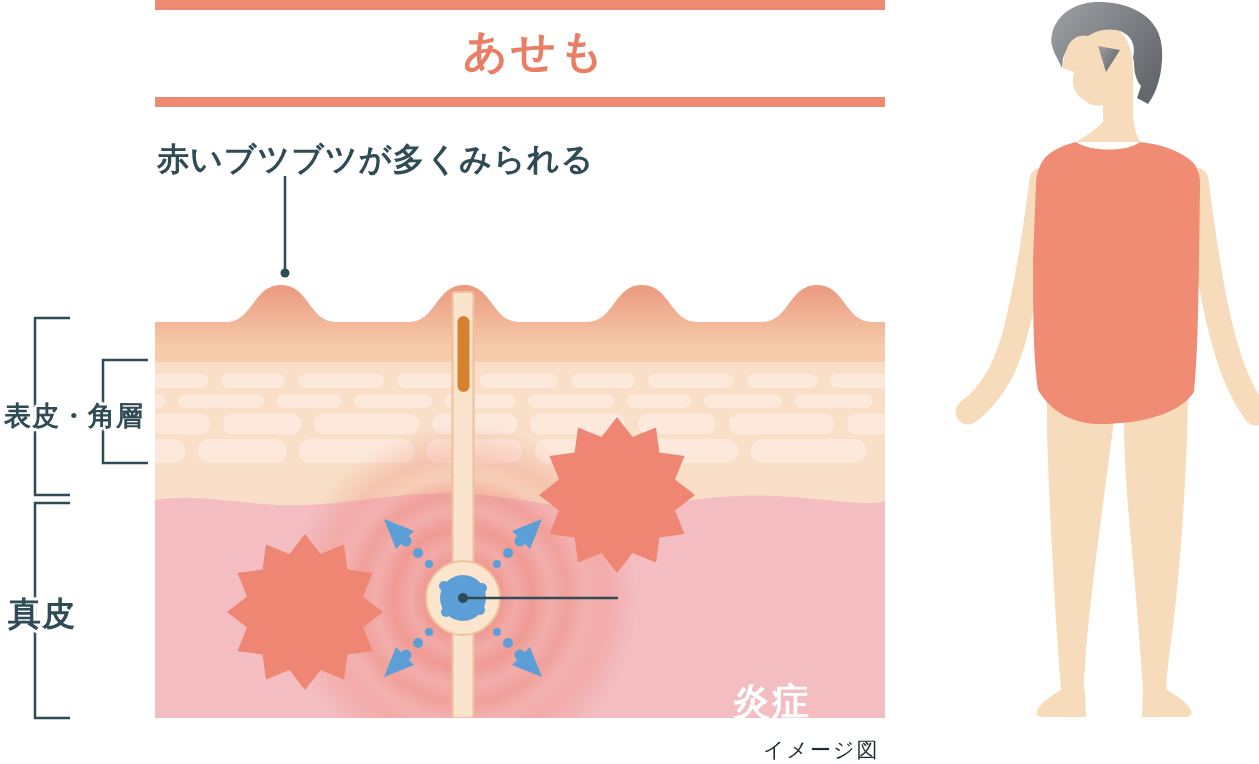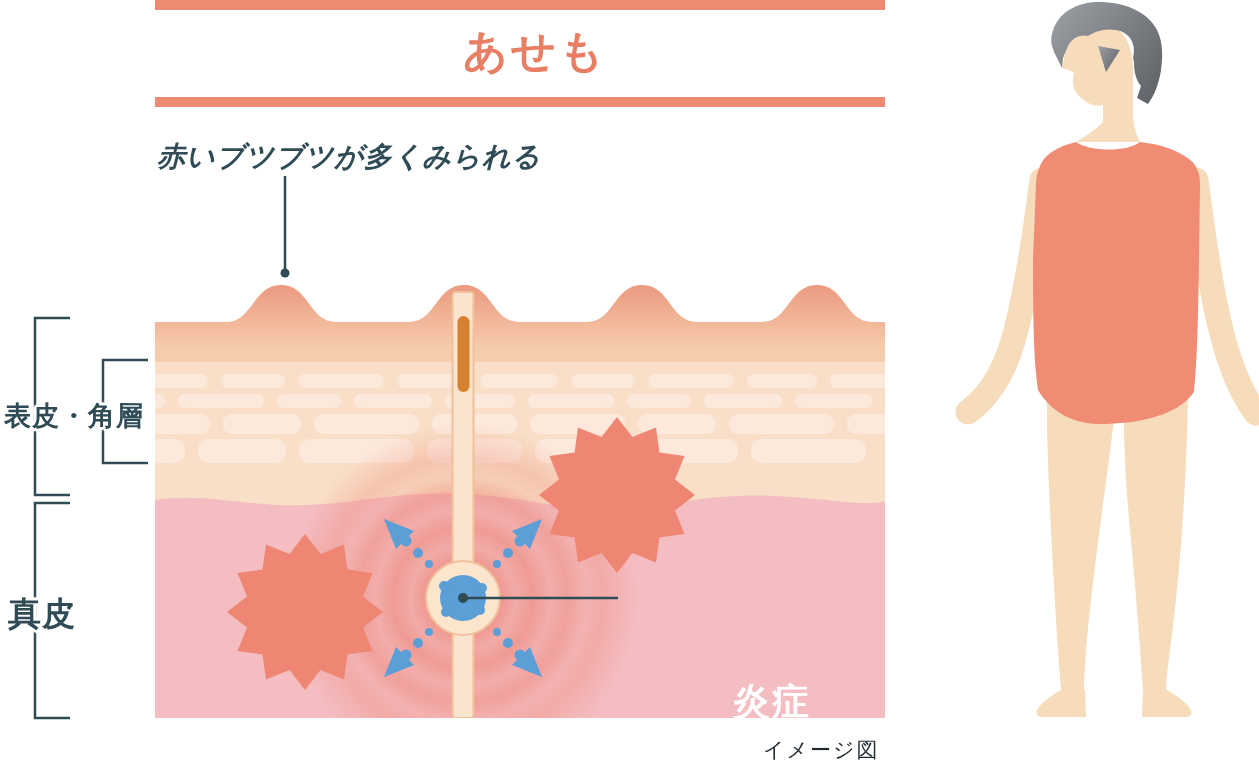--- a/index.html
+++ b/index.html
@@ -12,24 +12,23 @@
   .bar{position:absolute;left:155px;width:730px;height:10px;background:#EE8972;}
   #bar-top{top:0;}
   #bar-bottom{top:97px;}
   #main-title{
     position:absolute;left:170px;top:22px;width:730px;text-align:center;
     font-size:44px;font-weight:900;color:#E87E63;letter-spacing:3px;
   }
   
   #annotation{
     position:absolute;left:157px;top:138px;
-    font-size:28px;font-weight:800;color:#2F4B55;letter-spacing:1px;
+    font-size:32px;font-weight:800;color:#2F4B55;letter-spacing:1px;
     text-shadow:-2px 0 0 #fff,2px 0 0 #fff,0 -2px 0 #fff,0 2px 0 #fff,
                 -2px -2px 0 #fff,2px 2px 0 #fff,-2px 2px 0 #fff,2px -2px 0 #fff;
-    font-style:italic;
   }
   
   .layer-label{
     position:absolute;font-weight:800;color:#2F4B55;letter-spacing:1px;
     text-shadow:-3px 0 0 #fff,3px 0 0 #fff,0 -3px 0 #fff,0 3px 0 #fff,
                 -2px -2px 0 #fff,2px 2px 0 #fff,-2px 2px 0 #fff,2px -2px 0 #fff,
                 0 0 6px #fff;
     white-space:nowrap;
   }
   #label-epidermis{left:4px;top:398px;font-size:27px;text-align:right;}

